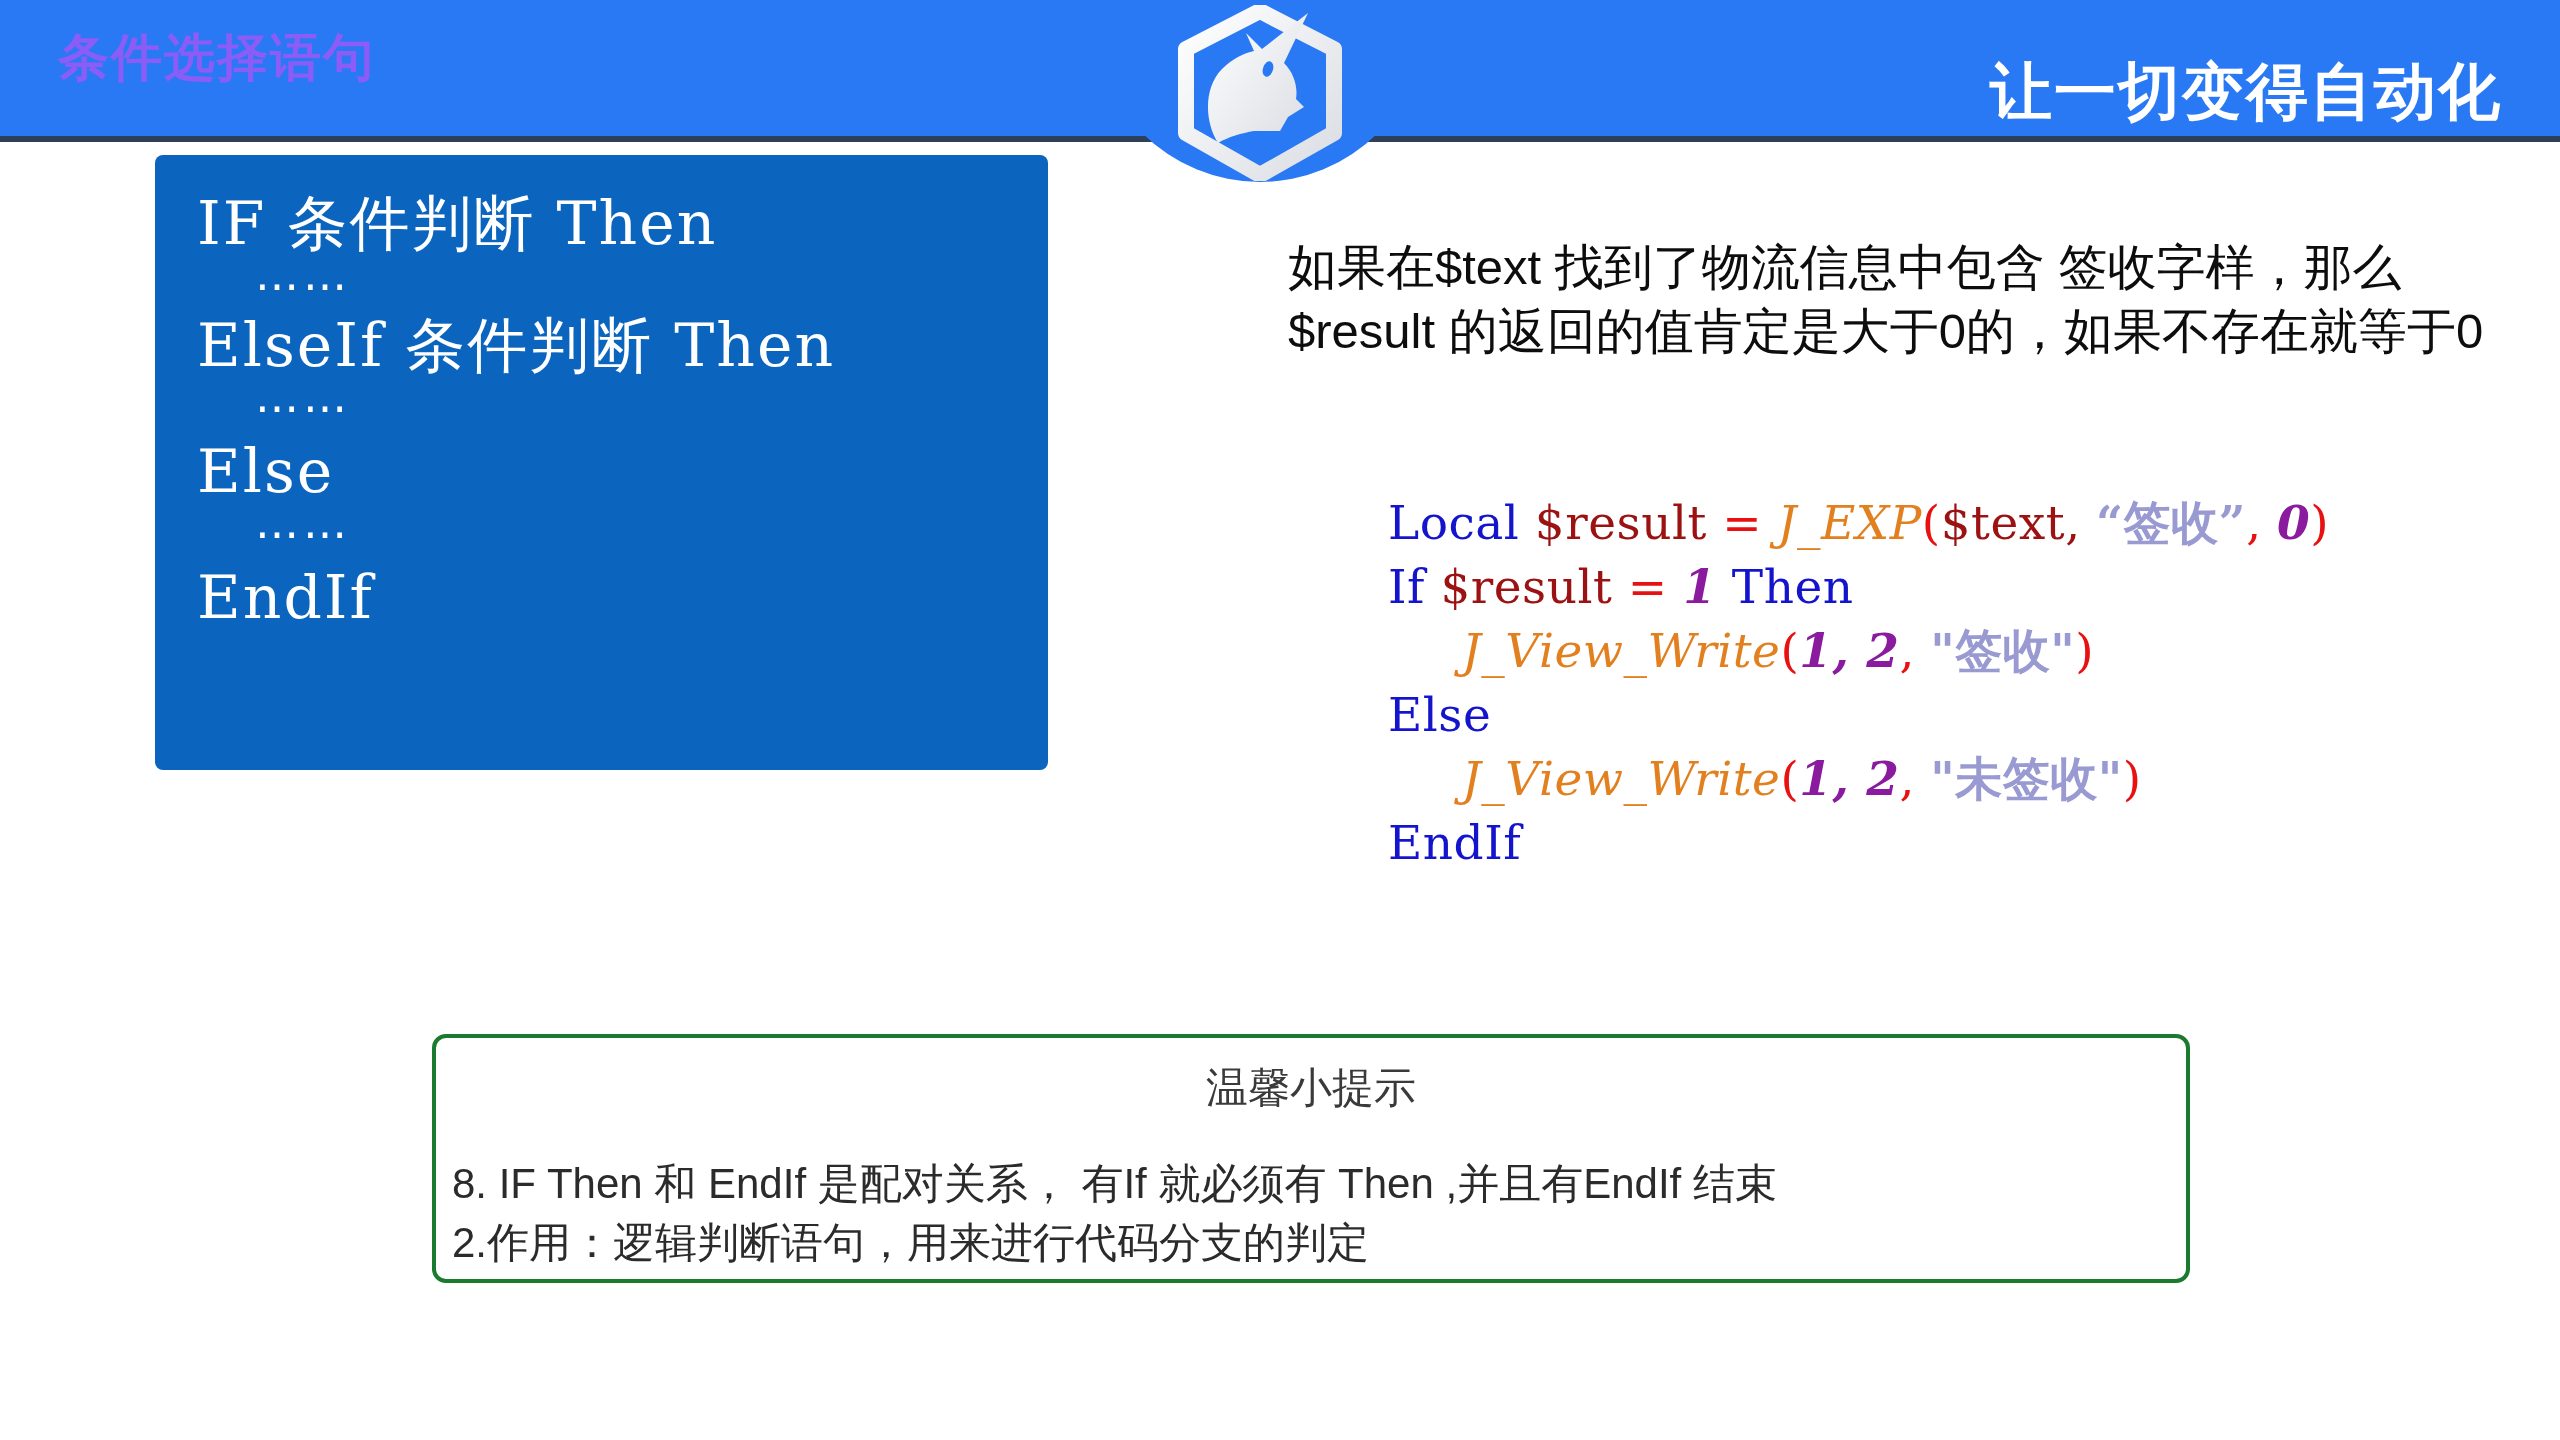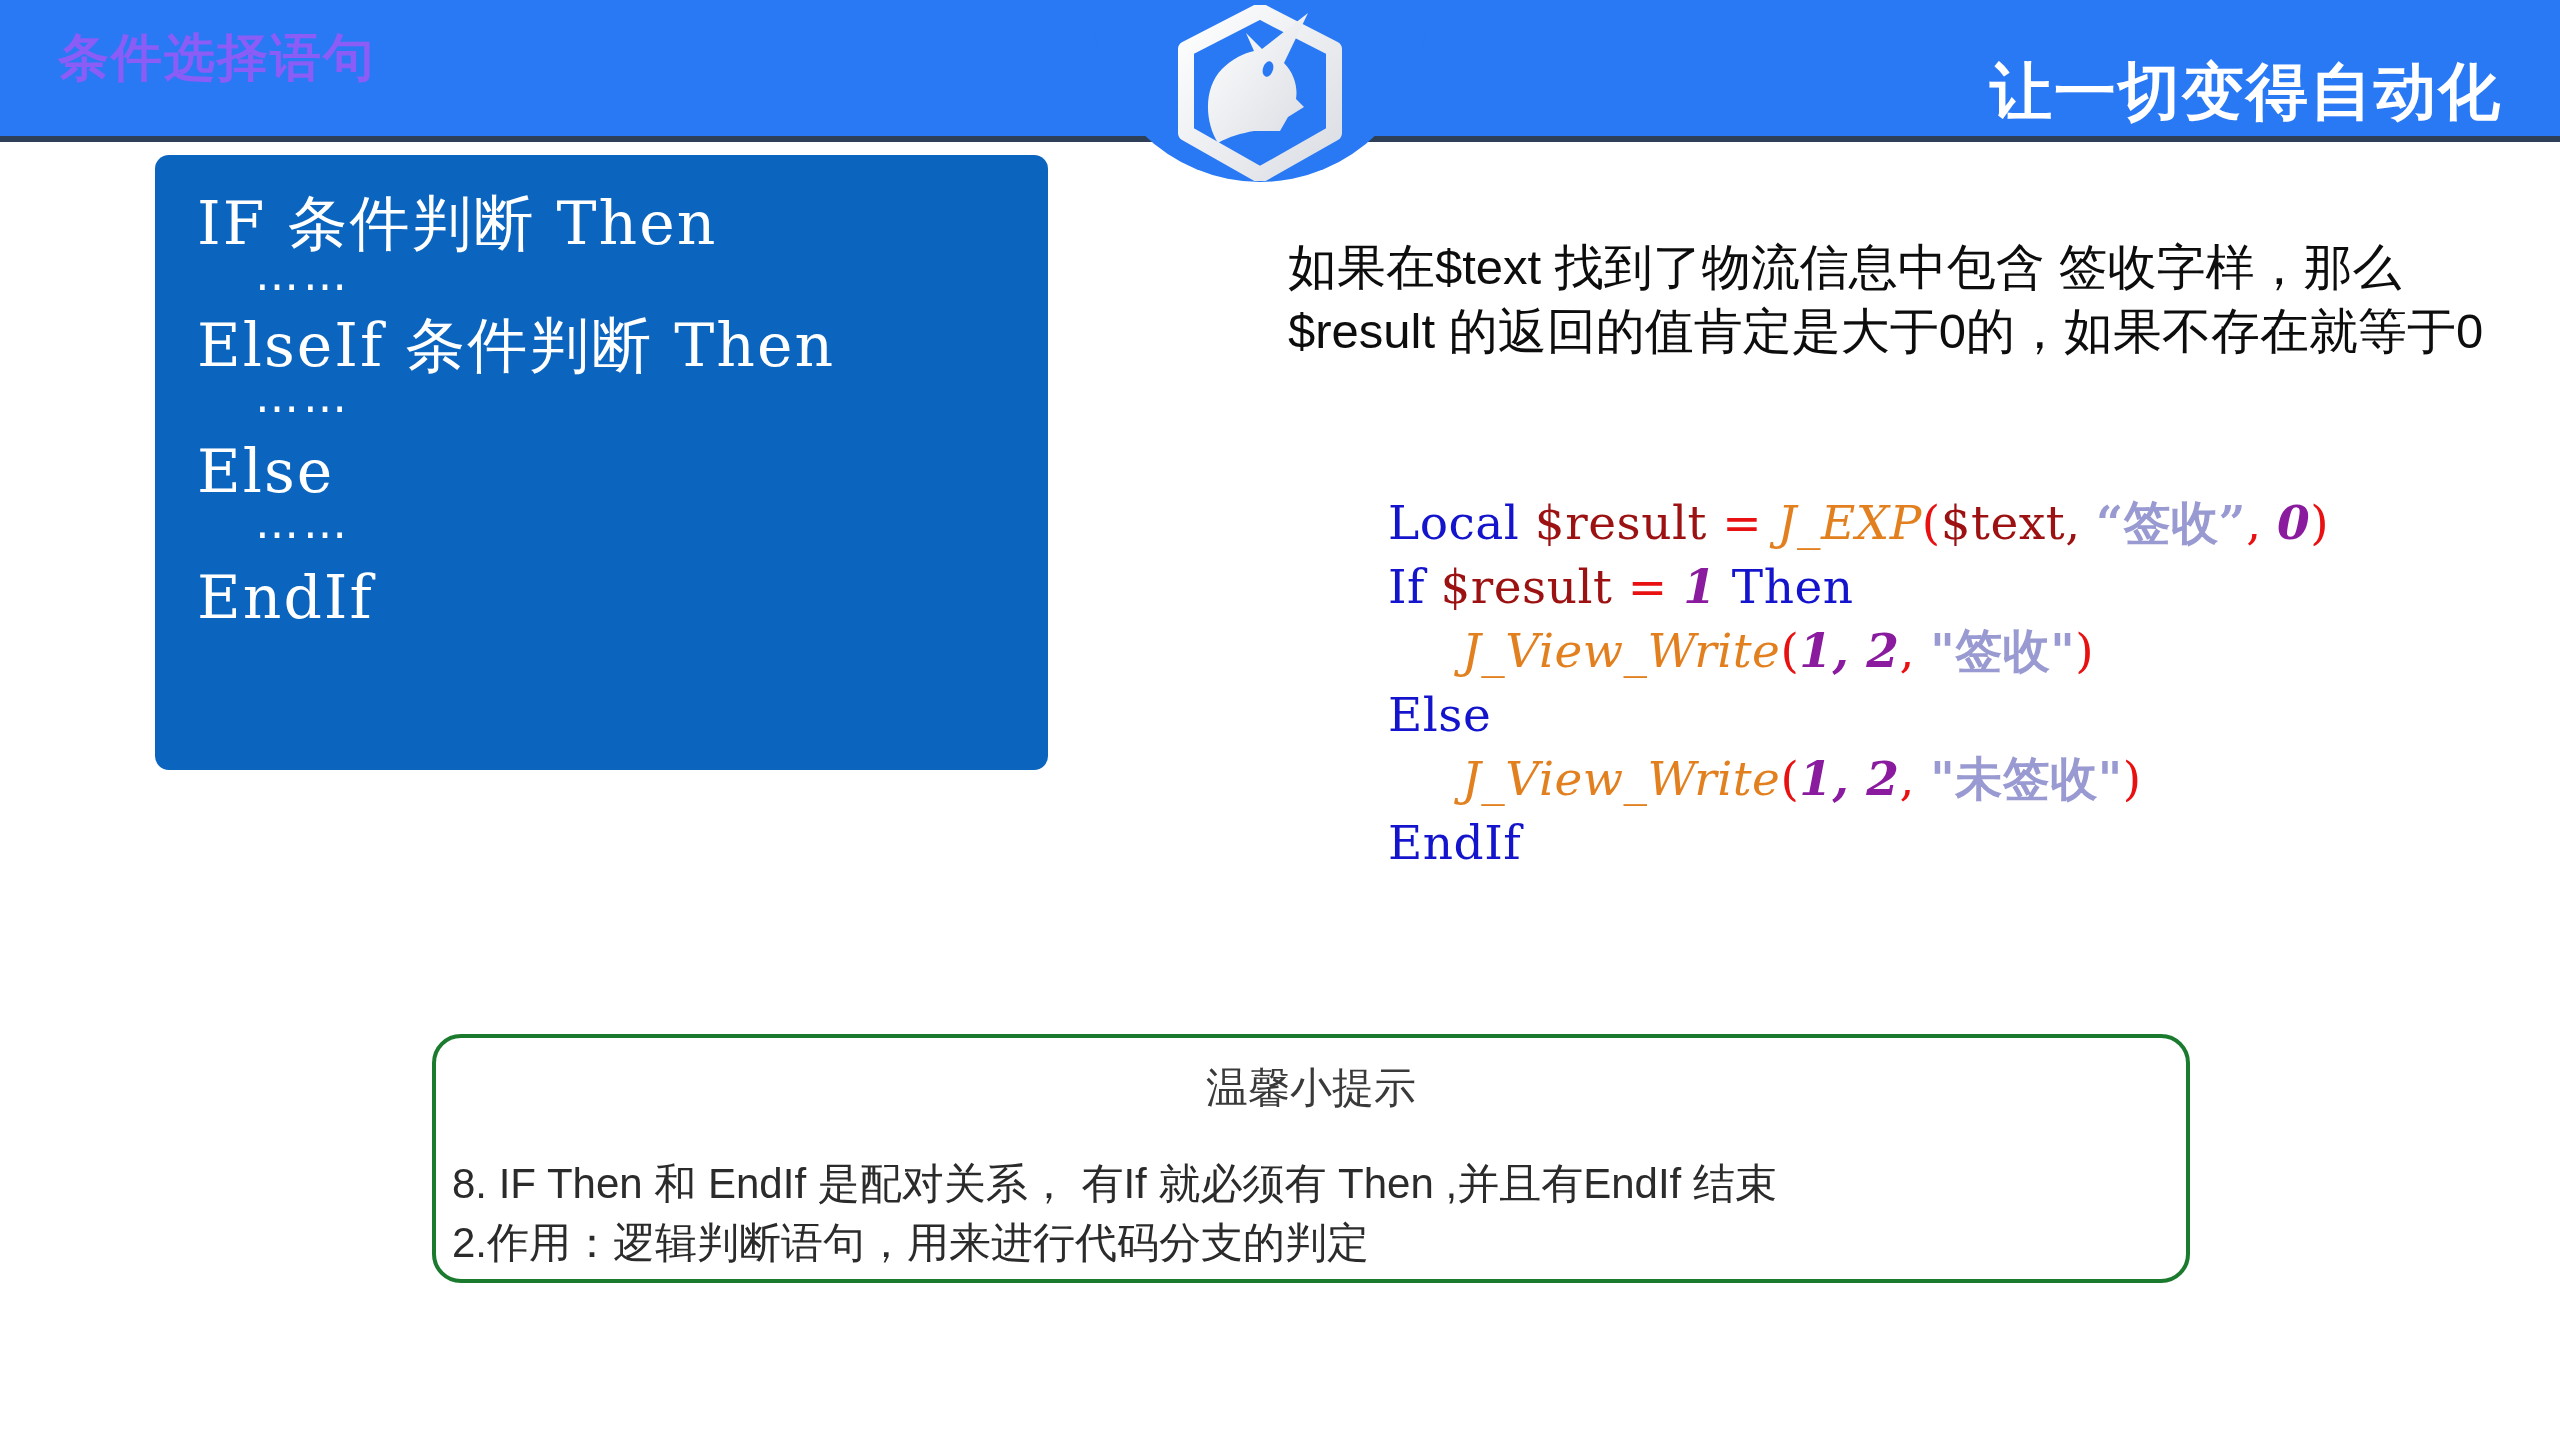--- a/index.html
+++ b/index.html
@@ -76,21 +76,21 @@
   }
 
   
   .blue-panel {
     position: absolute;
     left: 155px;
     top: 155px;
     width: 893px;
     height: 615px;
     background: #0b64bd;
-    border-radius: 14px;
+    border-radius: 8px;
     box-sizing: border-box;
     padding: 26px 0 0 42px;
   }
   .pcode-line {
     color: #ffffff;
     font-family: "DejaVu Serif", "Liberation Serif", serif;
     font-size: 60px;
     line-height: 1.0;
     letter-spacing: 2px;
     white-space: pre;
@@ -145,21 +145,21 @@
   .t-num    { color: #8a1a9e; font-style: italic; font-weight: bold; }
 
   
   .tipbox {
     position: absolute;
     left: 432px;
     top: 1034px;
     width: 1758px;
     height: 249px;
     border: 4px solid #1a7a2e;
-    border-radius: 29px;
+    border-radius: 14px;
     box-sizing: border-box;
     background: #ffffff;
   }
   .tip-title {
     position: absolute;
     left: 0;
     top: 22px;
     width: 100%;
     text-align: center;
     font-size: 42px;

